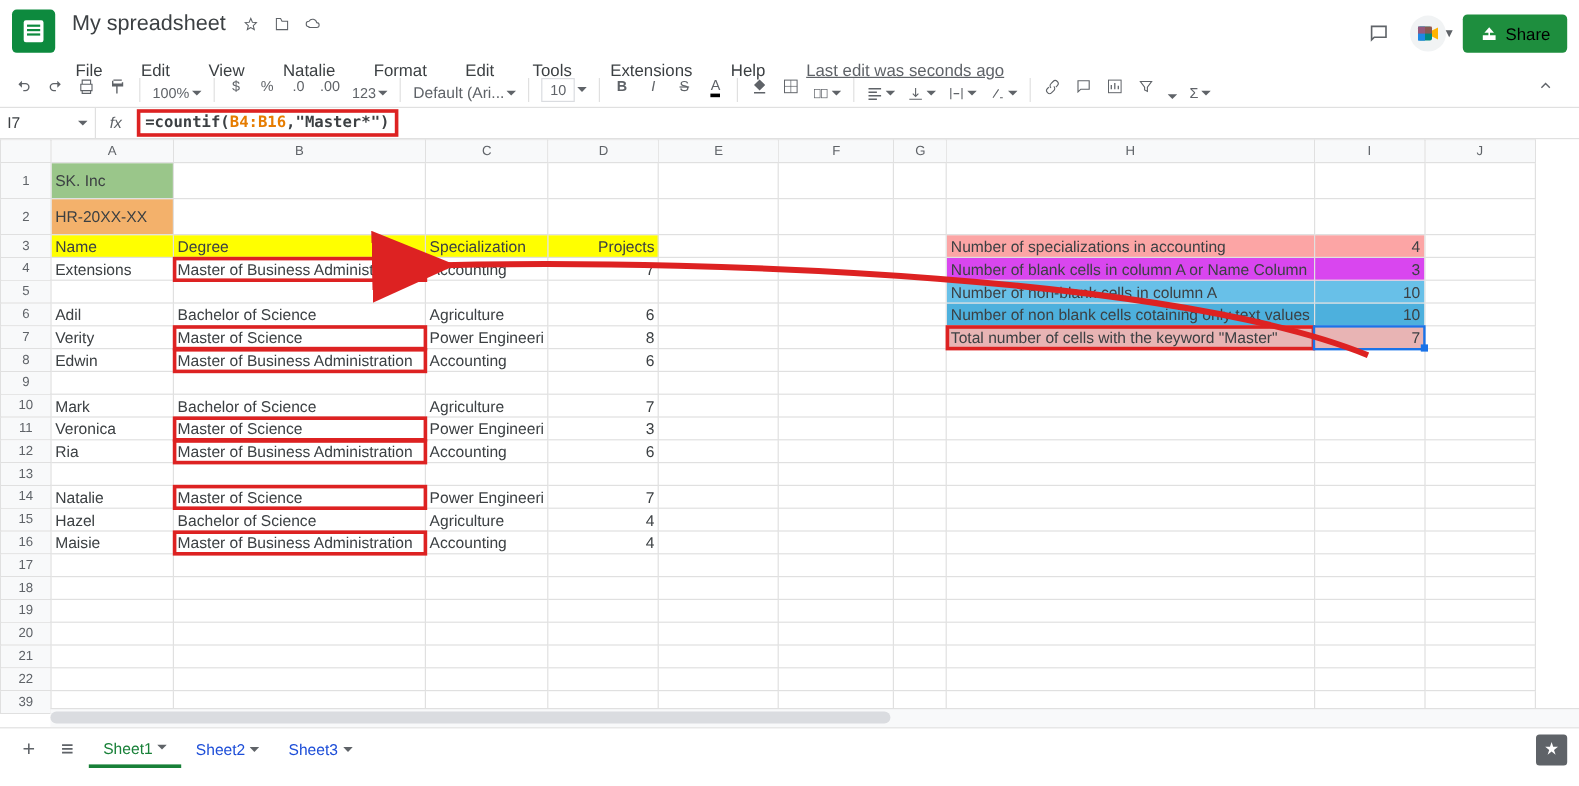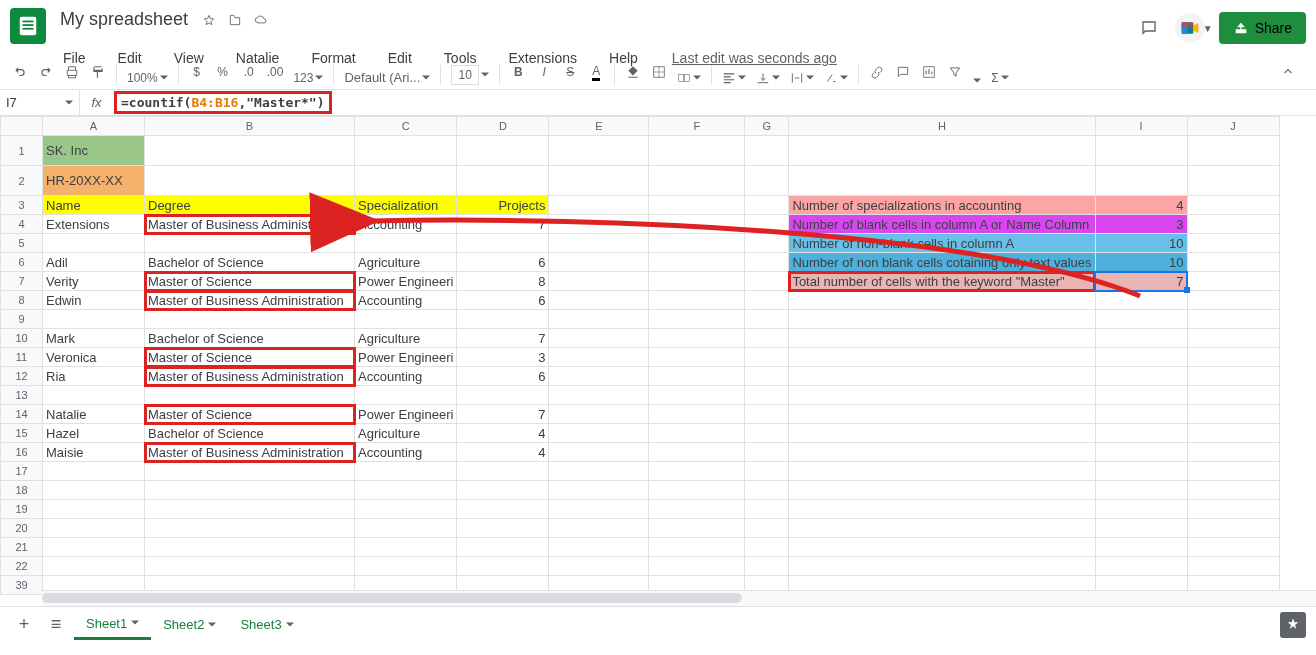--- a/index.html
+++ b/index.html
@@ -67,21 +67,21 @@
   
   
   .arrow-svg { position: absolute; top: 0; left: 0; pointer-events: none; }
   
   
   .hscroll { position: absolute; bottom: 0; left: 42px; right: 0; height: 16px; background: #f8f9fa; border-top: 1px solid #e0e0e0; }
   .hscroll-thumb { position: absolute; left: 0; top: 2px; width: 700px; height: 10px; background: #dadce0; border-radius: 5px; }
   
   
   .sheet-tabs { display: flex; align-items: center; height: 36px; border-top: 1px solid #e0e0e0; padding: 0 10px; gap: 4px; font-size: 13px; }
-  .sheet-tab { display: flex; align-items: center; gap: 4px; padding: 6px 12px; cursor: pointer; color: #15803d; }
+  .sheet-tab { display: flex; align-items: center; gap: 4px; padding: 6px 12px; cursor: pointer; color: #1d4ed8; }
   .sheet-tab.active { color: #188038; border-bottom: 3px solid #188038; font-weight: 500; }
   .sheet-add, .sheet-list { width: 28px; text-align: center; color: #5f6368; cursor: pointer; font-size: 18px; }
   .explore-btn { margin-left: auto; width: 26px; height: 26px; background: #5f6368; border-radius: 3px; display:flex; align-items:center; justify-content:center; }
   
   svg.icon { width: 18px; height: 18px; fill: #5f6368; }
   svg.icon-sm2 { width: 14px; height: 14px; fill: #5f6368; }
   .chev { fill: #5f6368; }
 </style>
 </head>
 <body>

